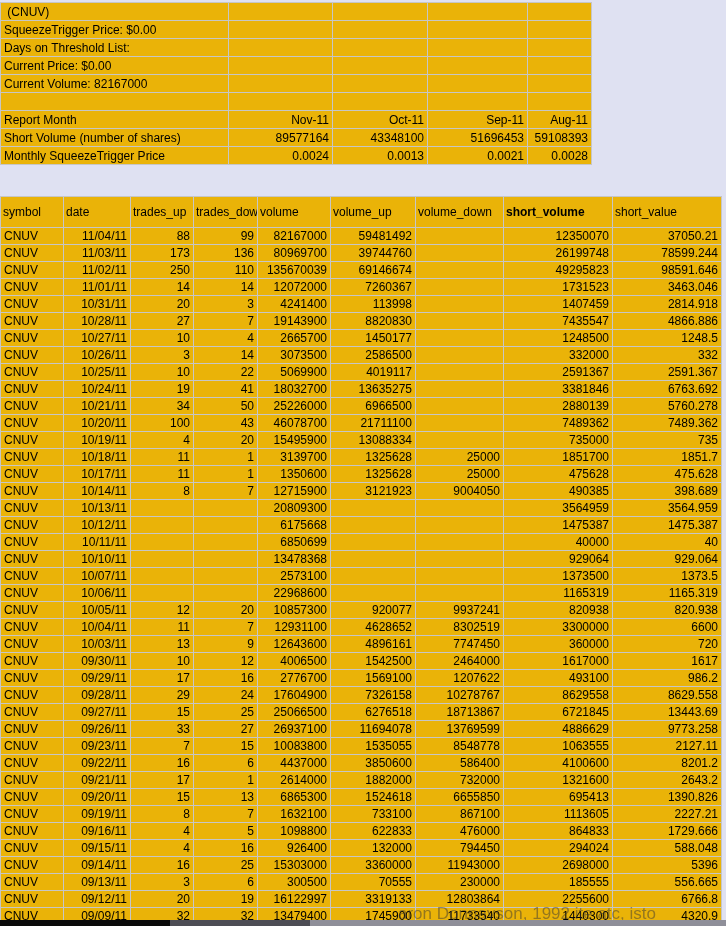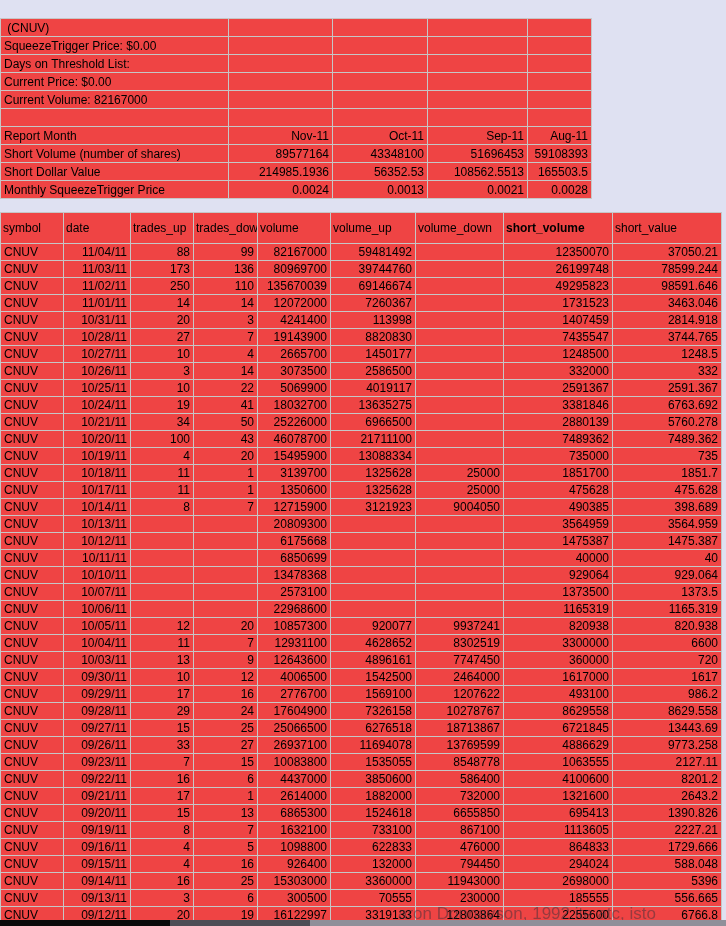--- a/index.html
+++ b/index.html
@@ -7,22 +7,21 @@
     width:726px; height:926px;
     background:#dfe1f2;
     font-family:"Liberation Sans", sans-serif;
     position:relative;
     overflow:hidden;
     color:#000;
   }
   table {
     border-collapse:collapse;
     table-layout:fixed;
-    background:#ef4444;
-    margin-top:16px;
+    background:#eab308;
   }
   td, th {
     border:1px solid #c6c6c6;
     overflow:hidden;
     white-space:pre;
     font-weight:normal;
     vertical-align:middle;
     box-sizing:border-box;
   }
   
@@ -110,27 +109,20 @@
         <td class="num">Aug-11</td>
       </tr>
       <tr>
         <td class="lab">Short Volume (number of shares)</td>
         <td class="num">89577164</td>
         <td class="num">43348100</td>
         <td class="num">51696453</td>
         <td class="num">59108393</td>
       </tr>
       <tr>
-        <td class="lab">Short Dollar Value</td>
-        <td class="num">214985.1936</td>
-        <td class="num">56352.53</td>
-        <td class="num">108562.5513</td>
-        <td class="num">165503.5</td>
-      </tr>
-      <tr>
         <td class="lab">Monthly SqueezeTrigger Price</td>
         <td class="num">0.0024</td>
         <td class="num">0.0013</td>
         <td class="num">0.0021</td>
         <td class="num">0.0028</td>
       </tr>
     </tbody>
 </table>
 
 <table class="main">
@@ -216,21 +208,21 @@
       </tr>
       <tr>
         <td class="lab">CNUV</td>
         <td class="num">10/28/11</td>
         <td class="num">27</td>
         <td class="num">7</td>
         <td class="num">19143900</td>
         <td class="num">8820830</td>
         <td class="num"></td>
         <td class="num">7435547</td>
-        <td class="num">3744.765</td>
+        <td class="num">4866.886</td>
       </tr>
       <tr>
         <td class="lab">CNUV</td>
         <td class="num">10/27/11</td>
         <td class="num">10</td>
         <td class="num">4</td>
         <td class="num">2665700</td>
         <td class="num">1450177</td>
         <td class="num"></td>
         <td class="num">1248500</td>

